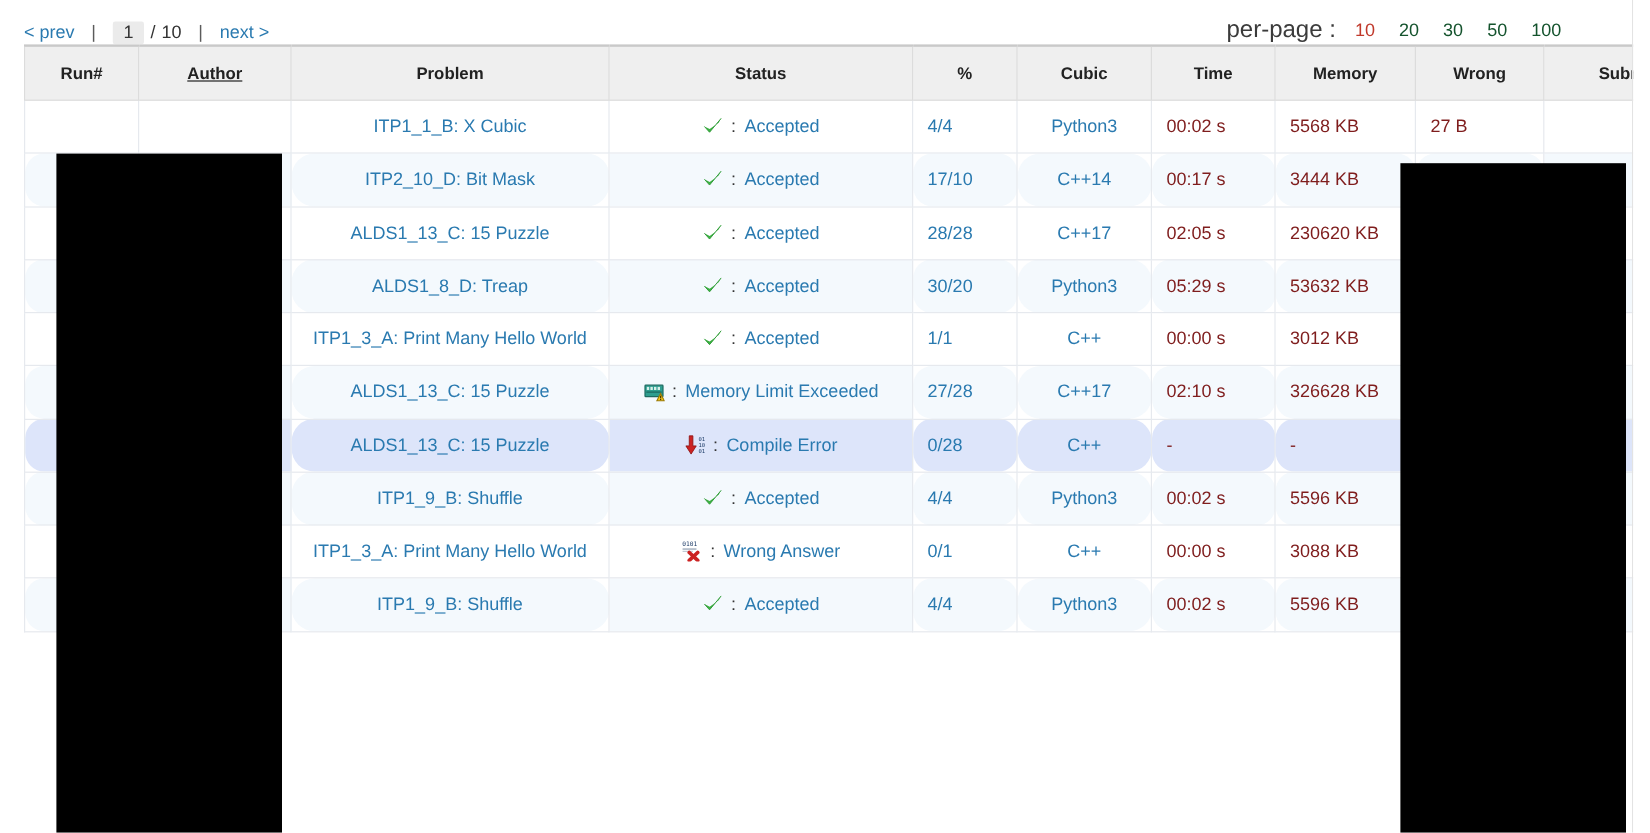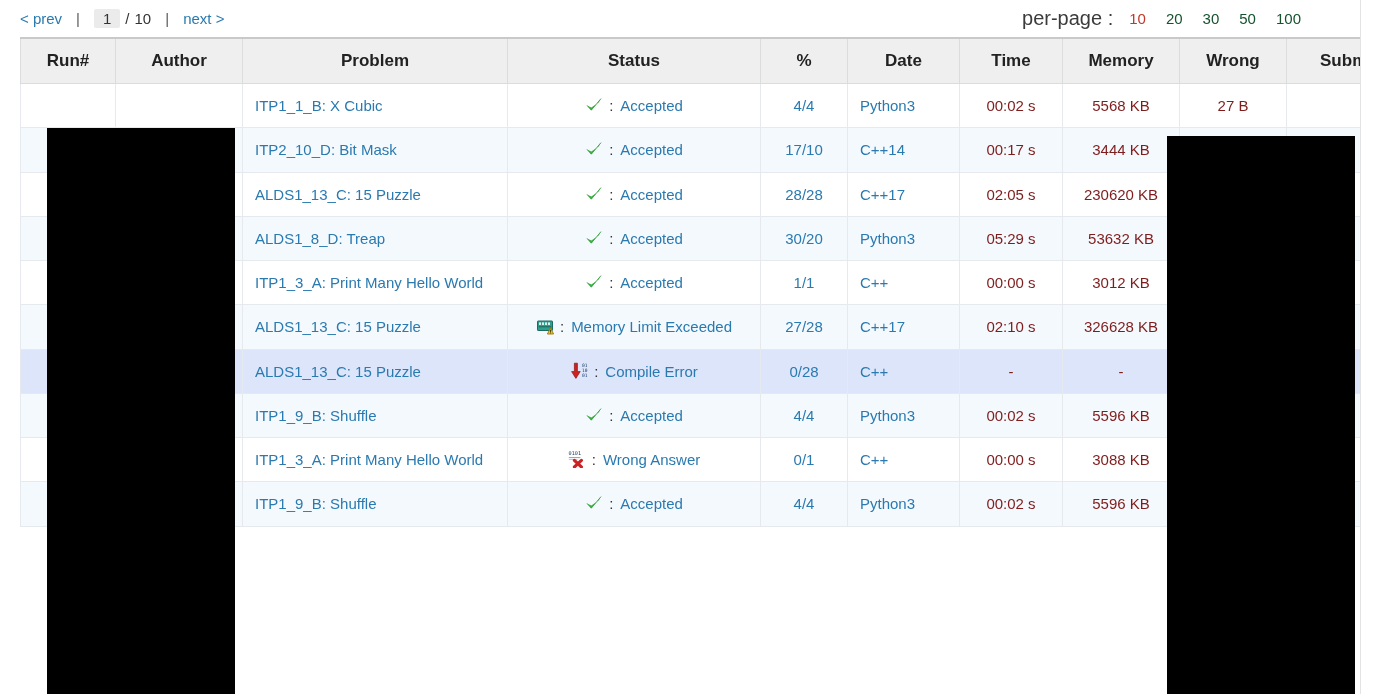--- a/index.html
+++ b/index.html
@@ -39,21 +39,21 @@
     background: #ffffff;
   }
 
   
   .pager-bar {
     position: relative;
     height: 37px;
     box-sizing: border-box;
     padding: 0 18px 0 20px;
     display: flex;
-    align-items: center;
+    align-items: flex-end;
     width: 1345px;
   }
   .pager-left {
     display: flex;
     align-items: center;
     font-size: 15px;
     white-space: nowrap;
   }
   .pager-right {
     margin-left: auto;
@@ -110,53 +110,53 @@
     border-collapse: collapse;
     width: 1315px;
     table-layout: fixed;
     background: #fff;
   }
   table.subs thead th {
     background: #efefef;
     border: 1px solid #dcdcdc;
     border-top: 2px solid #c9c9c9;
     font-weight: bold;
-    font-size: 17px;
+    font-size: 14px;
     color: #222;
     height: 44px;
     padding: 0 8px;
     text-align: center;
     vertical-align: middle;
   }
   table.subs tbody td {
     border: 1px solid #e6e9ee;
     padding: 10px 12px;
     vertical-align: top;
     font-size: 15px;
     line-height: 1.55;
     color: #333;
   }
   tr.odd  td { background: #ffffff; }
   tr.even td { background: #f4f9fd; }
   tr.hl   td { background: #dde5fa; }
 
   
   .c-run    { width: 78px;  }
-  .c-author { width: 110px; }
+  .c-author { width: 110px; text-decoration: underline; }
   .c-prob   { width: 248px; }
   .c-status { width: 236px; }
   .c-pct    { width: 70px;  }
   .c-lang   { width: 95px;  }
   .c-time   { width: 86px;  }
   .c-mem    { width: 100px; }
   .c-code   { width: 90px;  }
   .c-date   { width: 188px; }
 
-  td.t-left   { text-align: left; }
-  td.t-right  { text-align: center; }
+  td.t-left   { text-align: center; border-radius: 19px; }
+  td.t-right  { text-align: left; border-radius: 16px; }
   td.t-center { text-align: center; }
 
   a.cell-link {
     color: #2a7ab0;
     text-decoration: none;
   }
   span.plain { color: #7f1d1d; }
 
   .status-cell {
     display: flex;
@@ -225,21 +225,21 @@
 
   <div class="table-wrap">
     <table class="subs">
       <thead>
         <tr>
           <th class="c-run">Run#</th>
           <th class="c-author">Author</th>
           <th class="c-prob">Problem</th>
           <th class="c-status">Status</th>
           <th class="c-pct">%</th>
-          <th class="c-lang">Date</th>
+          <th class="c-lang">Cubic</th>
           <th class="c-time">Time</th>
           <th class="c-mem">Memory</th>
           <th class="c-code">Wrong</th>
           <th class="c-date">Submission Date</th>
         </tr>
       </thead>
       <tbody id="tbody">
           <tr class="odd">
             <td class="c-run t-right"><span class="plain"></span></td>
             <td class="c-author t-center"><a class="cell-link"></a></td>

